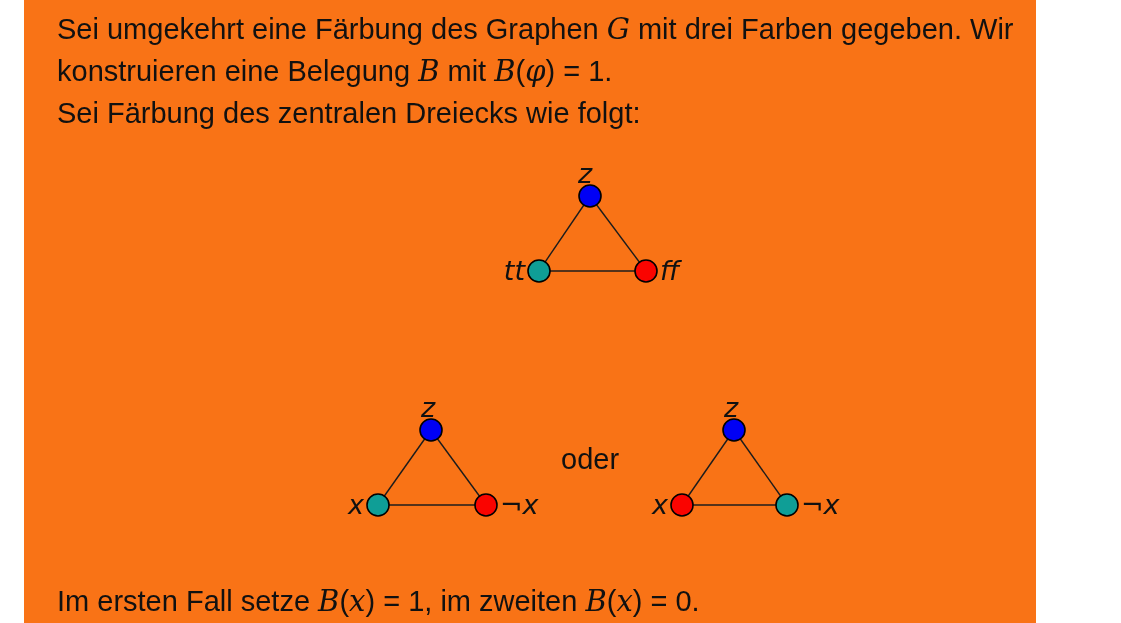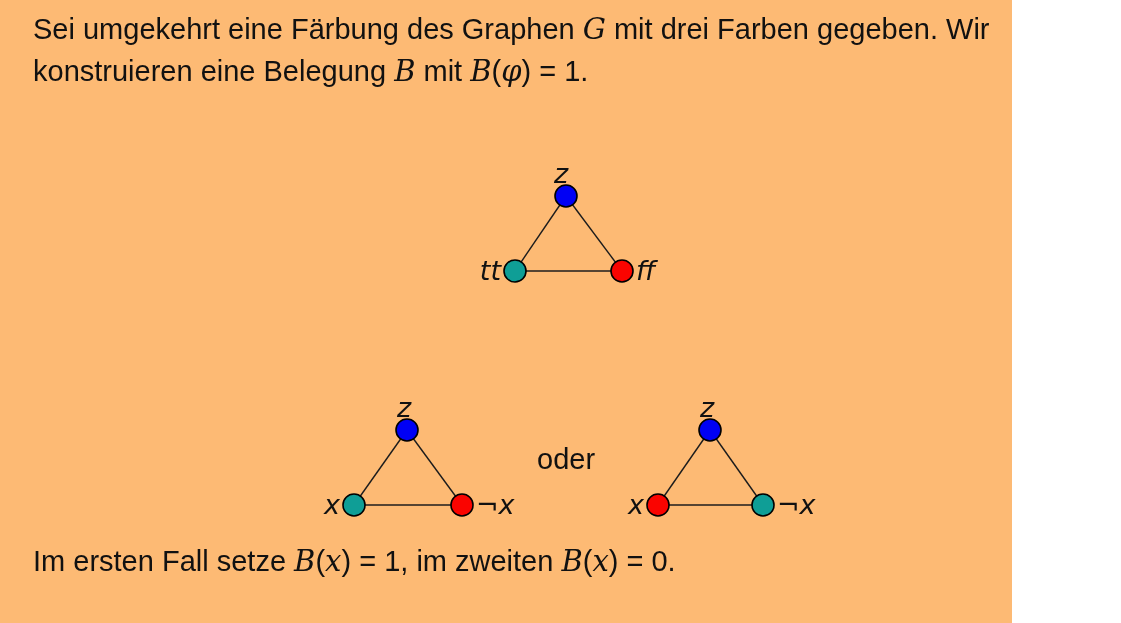--- a/index.html
+++ b/index.html
@@ -1,43 +1,44 @@
 <!DOCTYPE html>
 <html><head>
 <meta charset="utf-8">
 <style>
   html, body { margin: 0; padding: 0; background: #ffffff; }
   .slide {
     position: relative;
     width: 1012px;
     height: 623px;
-    background: #fdba74;
+    background: #f97316;
     color: #000000;
     font-family: "Liberation Sans", sans-serif;
     overflow: hidden;
+    margin-left: 24px;
   }
   .para {
     position: absolute;
     left: 33px;
     font-size: 29px;
     line-height: 42px;
     color: #111111;
   }
   .line { white-space: pre; }
   .math {
     font-family: "DejaVu Serif", serif;
     font-style: italic;
   }
   .cal {
     font-family: "DejaVu Serif", serif;
     font-style: italic;
   }
   .p1 { top: 8px; }
   .p2 { top: 330px; }
-  .p3 { top: 540px; }
+  .p3 { top: 580px; }
   .diagram { position: absolute; }
   .central-diagram { left: 420px; top: 155px; }
   .atom-diagram { left: 300px; top: 393px; }
   .edge { stroke: #1c1c1c; stroke-width: 1.4; }
   .node { stroke: #000000; stroke-width: 1.6; }
   .nlabel {
     font-family: "DejaVu Sans", sans-serif;
     font-style: italic;
     font-size: 27px;
     fill: #111111;
@@ -50,20 +51,21 @@
   }
 </style>
 </head>
 <body>
 
 <div class="slide">
 
   <div class="para p1">
     <div class="line"><span>Sei umgekehrt eine Färbung des Graphen </span><span class="math">G</span><span> mit drei Farben gegeben. Wir</span></div>
     <div class="line"><span>konstruieren eine Belegung </span><span class="cal">B</span><span> mit </span><span class="cal">B</span><span>(</span><span class="math">φ</span><span>) = 1.</span></div>
+    <div class="line"><span>Sei Färbung des zentralen Dreiecks wie folgt:</span></div>
   </div>
 
   <svg class="diagram central-diagram" width="280" height="140" viewBox="0 0 280 140">
     <line class="edge" x1="146" y1="41" x2="95" y2="116"></line>
     <line class="edge" x1="146" y1="41" x2="202" y2="116"></line>
     <line class="edge" x1="95" y1="116" x2="202" y2="116"></line>
     <circle class="node" cx="146" cy="41" r="11" fill="#0000f5"></circle>
     <circle class="node" cx="95" cy="116" r="11" fill="#0f9e96"></circle>
     <circle class="node" cx="202" cy="116" r="11" fill="#fa0400"></circle>
     <text class="nlabel" x="141" y="28" text-anchor="middle">z</text>

